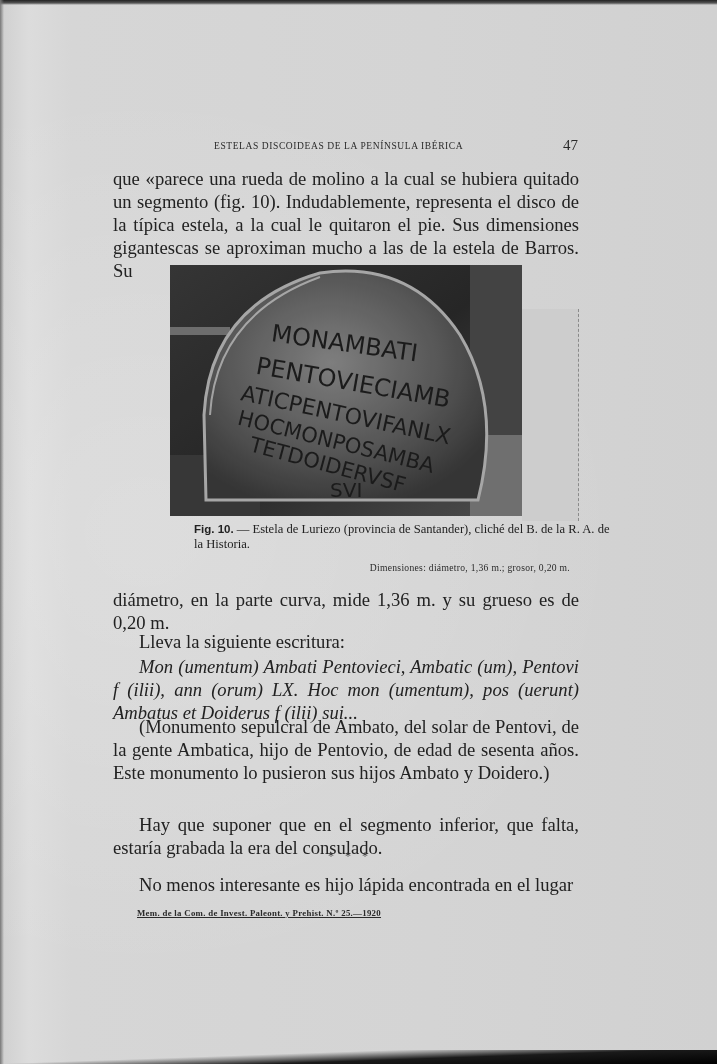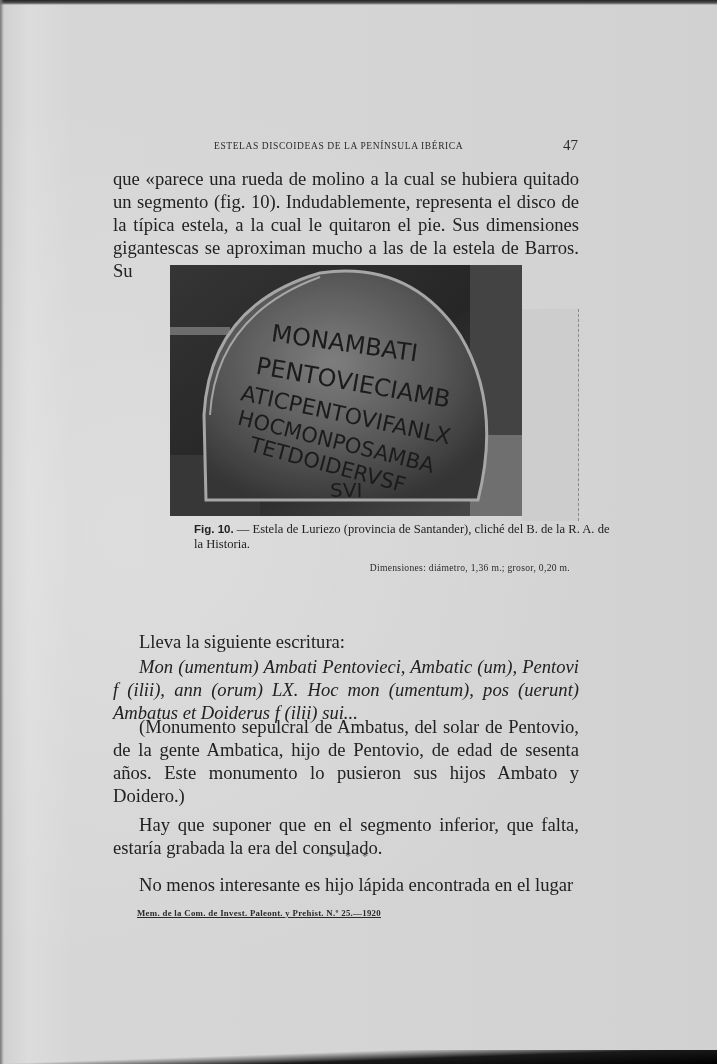--- a/index.html
+++ b/index.html
@@ -134,28 +134,31 @@
       </g>
       <rect x="0" y="0" width="352" height="251" fill="#000" opacity="0.08" filter="url(#noise)"></rect>
     </svg>
   </div>
 
   <div class="caption">
     <span class="fig-label">Fig. 10.</span><span> — Estela de Luriezo (provincia de Santander), cliché del B. de la R. A. de la Historia.</span>
   </div>
   <div class="dimensions">Dimensiones: diámetro, 1,36 m.; grosor, 0,20 m.</div>
 
+  <div class="text para2">
+    <p>diámetro, en la parte curva, mide 1,36 m. y su grueso es de 0,20 m.</p>
+  </div>
   <div class="text para3">
     <p class="indent">Lleva la siguiente escritura:</p>
   </div>
   <div class="text para4">
     <p class="indent italic">Mon (umentum) Ambati Pentovieci, Ambatic (um), Pentovi f (ilii), ann (orum) LX. Hoc mon (umentum), pos (uerunt) Ambatus et Doiderus f (ilii) sui...</p>
   </div>
   <div class="text para5">
-    <p class="indent">(Monumento sepulcral de Ambatus, del solar de Pentovio, de la gente Ambatica, hijo de Pentovio, de edad de sesenta años. Este monumento lo pusieron sus hijos Ambato y Doidero.)</p>
+    <p class="indent">(Monumento sepulcral de Ambato, del solar de Pentovi, de la gente Ambatica, hijo de Pentovio, de edad de sesenta años. Este monumento lo pusieron sus hijos Ambato y Doidero.)</p>
   </div>
   <div class="text para6">
     <p class="indent">Hay que suponer que en el segmento inferior, que falta, estaría grabada la era del consulado.</p>
   </div>
 
   <div class="asterisks">* * *</div>
 
   <div class="text para7">
     <p class="indent">No menos interesante es hijo lápida encontrada en el lugar</p>
   </div>

